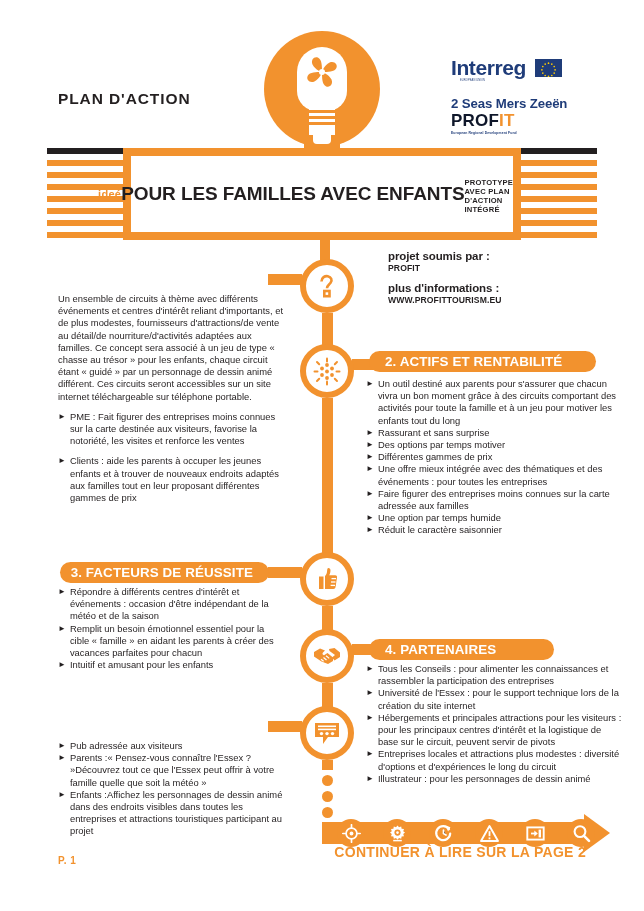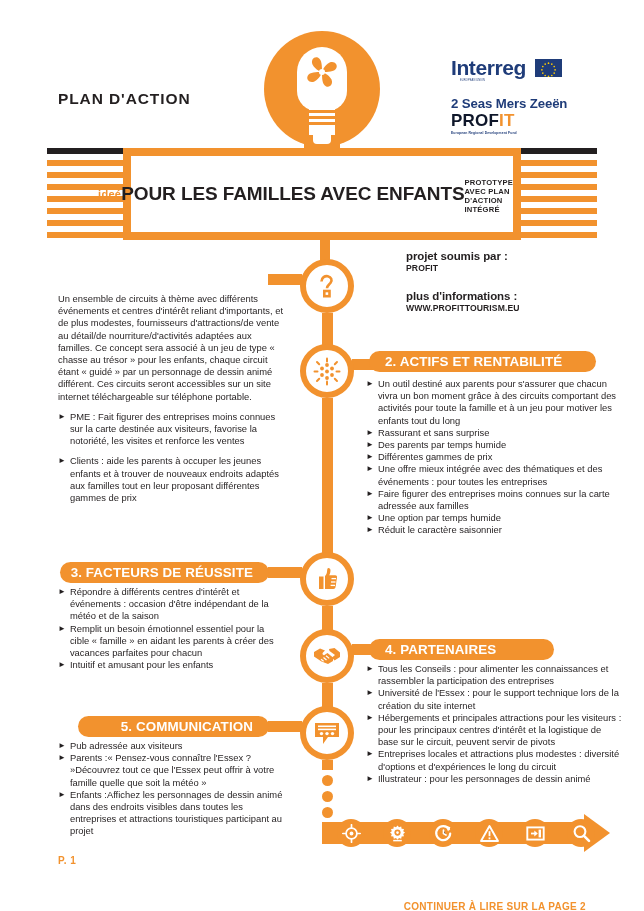--- a/index.html
+++ b/index.html
@@ -96,39 +96,39 @@
   .sec-head.l{justify-content:flex-end;padding-right:16px;padding-left:26px;}
 
   
   .col{position:absolute;font-size:9.4px;line-height:12.2px;color:#231f20;}
   .col p{margin:0 0 8px 0;}
   .bl{display:flex;margin:0 0 4px 0;}
   .bl .tri{color:#231f20;font-size:8px;line-height:12.2px;margin-right:4px;flex:none;}
   .bl .txt{flex:1;}
   .tight .bl{margin-bottom:0;}
 
-  .meta{position:absolute;left:406px;top:250px;width:230px;}
+  .meta{position:absolute;left:388px;top:250px;width:230px;}
   .meta .lbl{font-size:11.5px;font-weight:700;color:#231f20;letter-spacing:-.1px;}
   .meta .val{font-size:8.6px;font-weight:700;color:#231f20;letter-spacing:.1px;margin-top:1px;}
-  .meta .grp2{margin-top:17px;}
+  .meta .grp2{margin-top:9px;}
 
   
   .farrow{position:absolute;left:322px;top:822px;height:22px;}
   .farrow .bar{position:absolute;left:0;top:0;height:22px;background:#F2922E;}
   .farrow .head{
     position:absolute;top:-8px;width:0;height:0;
     border-top:19px solid transparent;border-bottom:19px solid transparent;
     border-left:26px solid #F2922E;
   }
   .ficon{
     position:absolute;width:28px;height:28px;border-radius:50%;background:#F2922E;
     display:flex;align-items:center;justify-content:center;top:819px;
   }
   .pnum{position:absolute;left:58px;top:855px;font-size:10px;font-weight:700;color:#F2922E;letter-spacing:.4px;}
-  .cont{position:absolute;right:58px;top:901px;font-size:10px;font-weight:700;color:#F2922E;letter-spacing:.3px;}
+  .cont{position:absolute;right:58px;top:844px;font-size:14px;font-weight:700;color:#F2922E;letter-spacing:.3px;}
 </style>
 </head>
 <body>
 
 <div class="page">
 
   <div class="plan-title">PLAN D'ACTION</div>
 
   <div class="bulb-wrap">
     <div class="bulb-head"></div>
@@ -302,23 +302,20 @@
 
   <div class="sec-head r" style="left:369px;top:351px;width:227px;">
     <span>2. ACTIFS ET RENTABILITÉ</span>
   </div>
   <div class="sec-head l" style="left:60px;top:562px;width:209px;">
     <span>3. FACTEURS DE RÉUSSITE</span>
   </div>
   <div class="sec-head r" style="left:369px;top:639px;width:185px;">
     <span>4. PARTENAIRES</span>
   </div>
-  <div class="sec-head l" style="left:78px;top:716px;width:191px;">
-    <span>5. COMMUNICATION</span>
-  </div>
 
   <div class="meta">
     <div class="lbl">projet soumis par :</div>
     <div class="val">PROFIT</div>
     <div class="grp2">
       <div class="lbl">plus d'informations :</div>
       <div class="val">WWW.PROFITTOURISM.EU</div>
     </div>
   </div>
 
@@ -338,21 +335,21 @@
     <div class="bl">
         <span class="tri">►</span>
         <span class="txt">Un outil destiné aux parents pour s'assurer que chacun vivra un bon moment grâce à des circuits comportant des activités pour toute la famille et à un jeu pour motiver les enfants tout du long</span>
       </div>
     <div class="bl">
         <span class="tri">►</span>
         <span class="txt">Rassurant et sans surprise</span>
       </div>
     <div class="bl">
         <span class="tri">►</span>
-        <span class="txt">Des parents par temps humide</span>
+        <span class="txt">Des options par temps motiver</span>
       </div>
     <div class="bl">
         <span class="tri">►</span>
         <span class="txt">Différentes gammes de prix</span>
       </div>
     <div class="bl">
         <span class="tri">►</span>
         <span class="txt">Une offre mieux intégrée avec des thématiques et des événements : pour toutes les entreprises</span>
       </div>
     <div class="bl">

